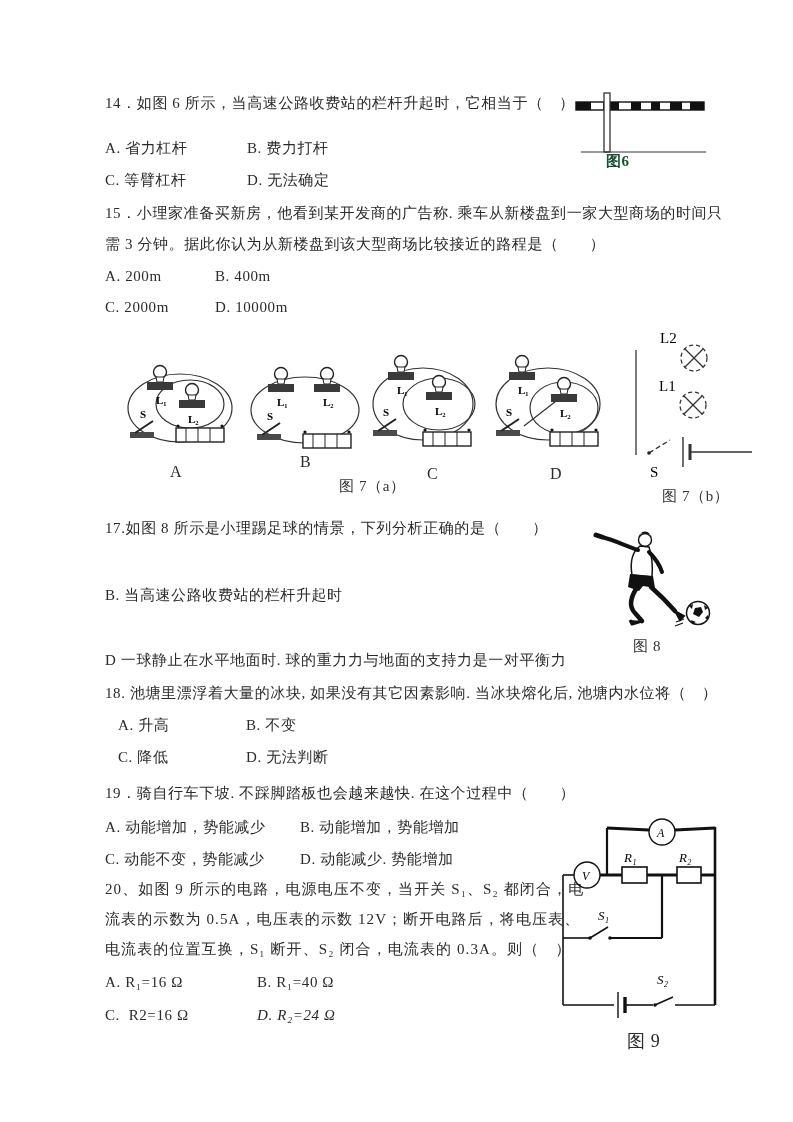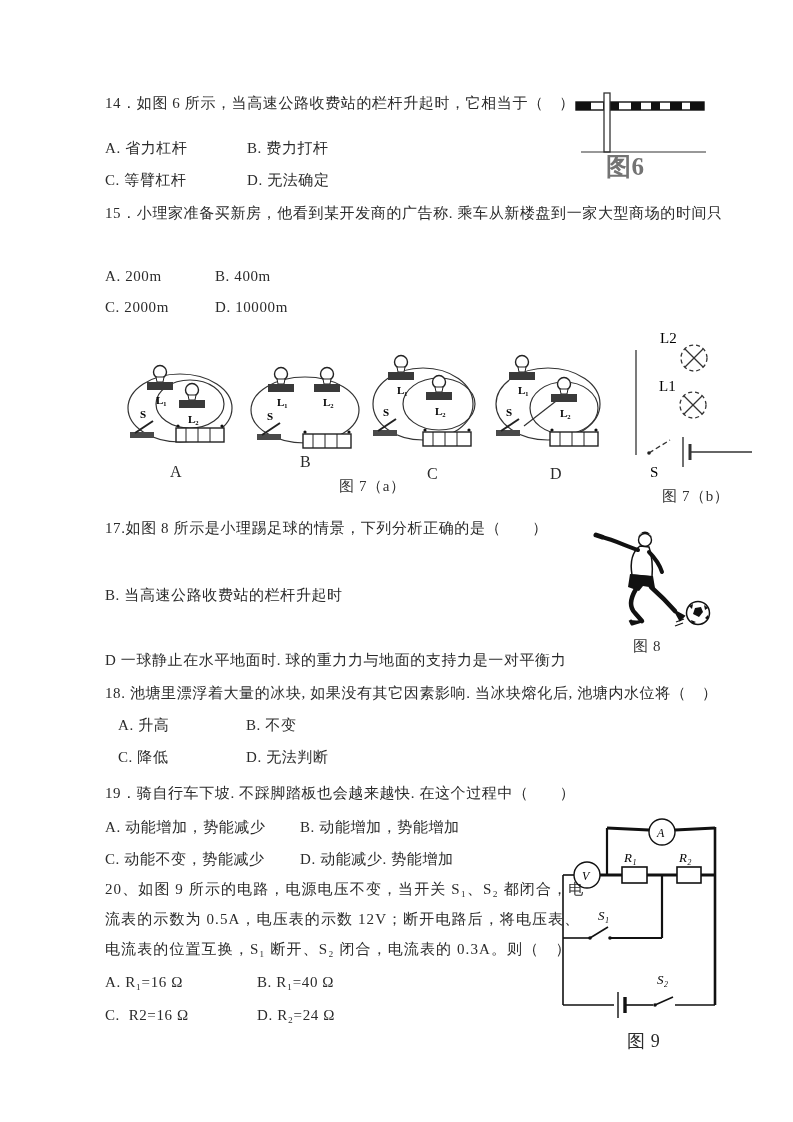--- a/index.html
+++ b/index.html
@@ -1,21 +1,21 @@
 <!DOCTYPE html>
 <html><head>
 <meta charset="utf-8">
 <style>
   html,body{margin:0;padding:0;background:#fff;}
   .page{position:relative;width:793px;height:1122px;background:#ffffff;overflow:hidden;
         font-family:"Liberation Serif","DejaVu Serif",serif;color:#2b2b2b;}
   .t{position:absolute;font-size:15px;letter-spacing:0.6px;white-space:pre;line-height:1.2;}
   .wide{letter-spacing:1.1px;}
   .cap{font-size:15px;color:#333;}
-  .cap-big{font-size:25px;color:#737373;}
+  .cap-big{font-size:15px;color:#14532d;}
   .fig{position:absolute;}
   svg text{font-family:"Liberation Serif","DejaVu Serif",serif;}
 </style>
 </head>
 <body>
 
 <div class="page">
 
   <div class="t" style="left:105px;top:94px;">14．如图 6 所示，当高速公路收费站的栏杆升起时，它相当于（　）</div>
   <div class="t" style="left:105px;top:139px;">A. 省力杠杆</div>
@@ -30,20 +30,21 @@
     <rect x="58" y="16" width="10" height="8" fill="#111"></rect>
     <rect x="78" y="16" width="9" height="8" fill="#111"></rect>
     <rect x="97" y="16" width="12" height="8" fill="#111"></rect>
     <rect x="117" y="16" width="14" height="8" fill="#111"></rect>
     <rect x="31" y="7" width="6" height="59" fill="#fff" stroke="#333" stroke-width="1.3"></rect>
     <line x1="8" y1="66" x2="133" y2="66" stroke="#333" stroke-width="1.2"></line>
   </svg>
   <div class="t cap-big" style="left:606px;top:152px;font-weight:bold;">图6</div>
 
   <div class="t" style="left:105px;top:204px;">15．小理家准备买新房，他看到某开发商的广告称. 乘车从新楼盘到一家大型商场的时间只</div>
+  <div class="t" style="left:105px;top:235px;">需 3 分钟。据此你认为从新楼盘到该大型商场比较接近的路程是（　　）</div>
   <div class="t" style="left:105px;top:267px;">A. 200m</div>
   <div class="t" style="left:215px;top:267px;">B. 400m</div>
   <div class="t" style="left:105px;top:298px;">C. 2000m</div>
   <div class="t" style="left:215px;top:298px;">D. 10000m</div>
 
 
   <svg class="fig" style="left:118px;top:356px;" width="125" height="105" viewBox="0 0 125 105">
     <g stroke="#333" fill="none" stroke-width="1.2">
       <ellipse cx="62" cy="52" rx="52" ry="34"></ellipse>
       <ellipse cx="72" cy="48" rx="34" ry="24"></ellipse>
@@ -245,21 +246,21 @@
   <div class="t" style="left:300px;top:818px;">B. 动能增加，势能增加</div>
   <div class="t" style="left:105px;top:850px;">C. 动能不变，势能减少</div>
   <div class="t" style="left:300px;top:850px;">D. 动能减少. 势能增加</div>
 
   <div class="t wide" style="left:105px;top:880px;">20、如图 9 所示的电路，电源电压不变，当开关 S₁、S₂ 都闭合，电</div>
   <div class="t wide" style="left:105px;top:910px;">流表的示数为 0.5A，电压表的示数 12V；断开电路后，将电压表、</div>
   <div class="t wide" style="left:105px;top:940px;">电流表的位置互换，S₁ 断开、S₂ 闭合，电流表的 0.3A。则（　）</div>
   <div class="t" style="left:105px;top:973px;text-align:center;">A. R₁=16 Ω</div>
   <div class="t" style="left:257px;top:973px;">B. R₁=40 Ω</div>
   <div class="t" style="left:105px;top:1006px;">C.  R2=16 Ω</div>
-  <div class="t" style="left:257px;top:1006px;">D. R₂=24 Ω</div>
+  <div class="t" style="left:257px;top:1006px;font-style:italic;">D. R₂=24 Ω</div>
 
   <svg class="fig" style="left:556px;top:796px;" width="237" height="235" viewBox="0 0 237 235">
     <g stroke="#111" fill="none">
 
       <line x1="51" y1="32" x2="93" y2="34" stroke-width="3"></line>
       <line x1="119" y1="34" x2="159" y2="32" stroke-width="3"></line>
       <circle cx="106" cy="36" r="13" stroke-width="1.4"></circle>
 
       <line x1="159" y1="31" x2="159" y2="209" stroke-width="2.6"></line>
 

